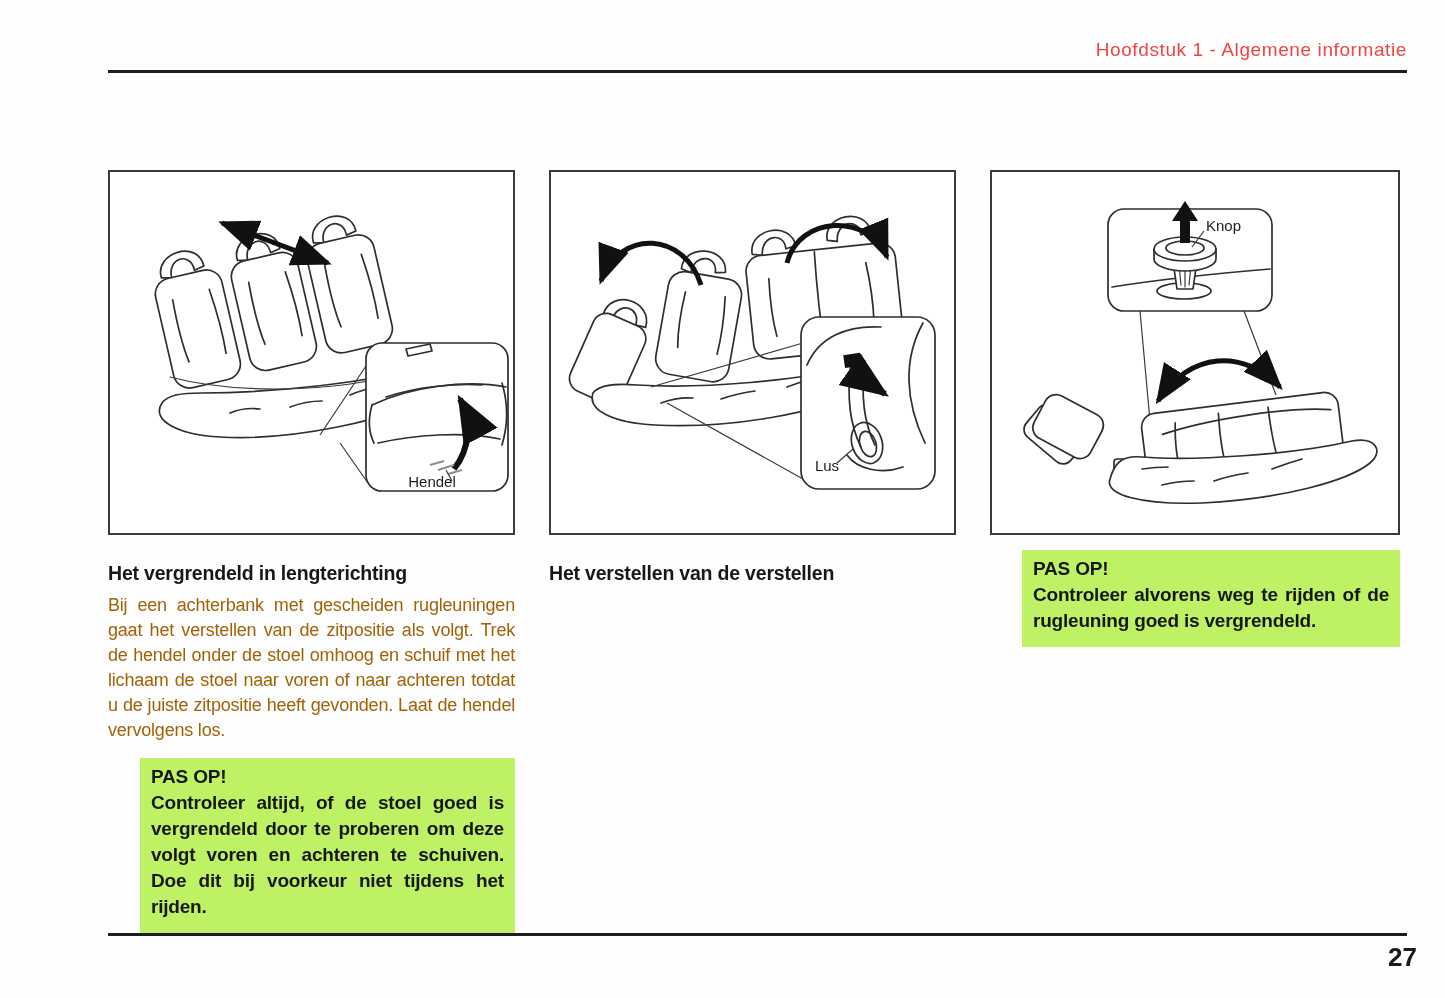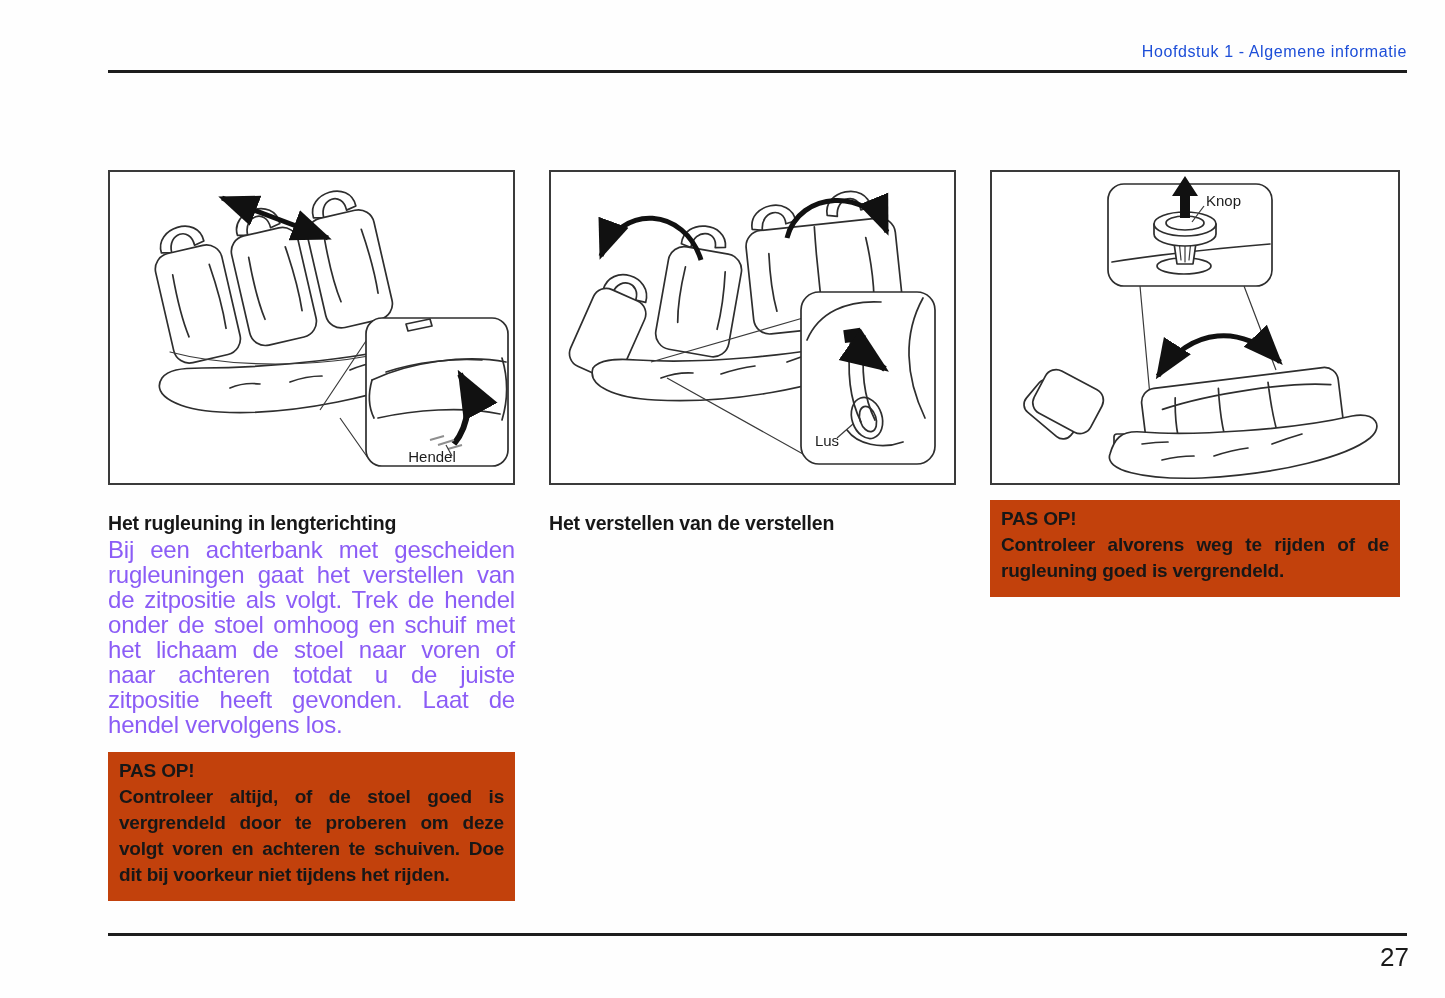--- a/index.html
+++ b/index.html
@@ -6,51 +6,51 @@
   html,body { background:#ffffff; }
   body { font-family:"Liberation Sans", sans-serif; color:#171717; }
   .page {
     position:relative; width:1445px; height:998px; background:#fefefe; overflow:hidden;
   }
   .page-header {
     position:absolute; top:0; left:108px; right:38px; height:73px;
     display:flex; align-items:flex-end; justify-content:flex-end;
     border-bottom:3px solid #1d1d1d; padding-bottom:9px;
   }
-  .chapter-title { font-size:16px; letter-spacing:0.6px; color:#1d4ed8; }
+  .chapter-title { font-size:19px; letter-spacing:0.6px; color:#ef4444; }
   .main {
     position:absolute; top:170px; left:108px;
     display:grid; grid-template-columns:407px 407px 410px; column-gap:34px;
   }
   .figure-box {
-    height:315px; border:2px solid #3a3a3a; background:#fff; overflow:hidden;
+    height:365px; border:2px solid #3a3a3a; background:#fff; overflow:hidden;
   }
   .figure-box svg { display:block; width:100%; height:100%; }
   svg text { font-family:"Liberation Sans", sans-serif; font-size:15px; fill:#1c1c1c; }
   .section-heading {
     margin-top:27px; font-size:19.5px; font-weight:bold; letter-spacing:-0.2px;
   }
   .section-body {
-    margin-top:2px; font-size:24px; line-height:25px; text-align:justify;
-    letter-spacing:-0.2px; color:#8b5cf6;
+    margin-top:8px; font-size:18px; line-height:25px; text-align:justify;
+    letter-spacing:-0.2px; color:#a16207;
   }
   .caution-box {
-    margin-top:15px; background:#c2410c; padding:8px 11px 13px 11px;
+    margin-top:15px; background:#bef264; padding:8px 11px 13px 11px;margin-left:32px;
   }
   .caution-title { font-size:19px; font-weight:bold; letter-spacing:-0.2px; }
   .caution-text {
     font-size:19px; font-weight:bold; line-height:26px; text-align:justify;
     letter-spacing:-0.2px; margin-top:2px;
   }
   .footer-rule {
     position:absolute; left:108px; right:38px; top:933px;
     border-top:3px solid #1d1d1d;
   }
   .page-number {
-    position:absolute; right:36px; top:942px; font-size:26px; color:#1a1a1a;
+    position:absolute; right:28px; top:942px; font-size:26px; color:#1a1a1a;font-weight:bold;
   }
   .ln { stroke:#2e2e2e; stroke-width:1.7; stroke-linejoin:round; stroke-linecap:round; }
   .thin { stroke:#3a3a3a; stroke-width:1.2; }
 </style>
 </head>
 <body>
 
 <div class="page">
 
   <div class="page-header">
@@ -107,21 +107,21 @@
               <path d="M268,246 C304,238 352,234 390,242"></path>
               <path d="M262,208 C258,222 258,234 264,246"></path>
             </g>
             <path d="M344,272 C360,252 362,224 350,202" stroke="#111" stroke-width="6" fill="none" marker-end="url(#m1)"></path>
             <path d="M320,268 l14,-4 M328,273 l16,-5 M338,277 l14,-4" stroke="#8f8f8f" stroke-width="2" fill="none"></path>
             <path d="M342,284 L336,273" class="thin" stroke="#3a3a3a" fill="none"></path>
             <text x="322" y="290" text-anchor="middle">Hendel</text>
           </g>
         </svg>
       </div>
-      <div class="section-heading">Het rugleuning in lengterichting</div>
+      <div class="section-heading">Het vergrendeld in lengterichting</div>
       <div class="section-body">Bij een achterbank met gescheiden rugleuningen gaat het verstellen van de zitpositie als volgt. Trek de hendel onder de stoel omhoog en schuif met het lichaam de stoel naar voren of naar achteren totdat u de juiste zitpositie heeft gevonden. Laat de hendel vervolgens los.</div>
       <div class="caution-box">
         <div class="caution-title">PAS OP!</div>
         <div class="caution-text">Controleer altijd, of de stoel goed is vergrendeld door te proberen om deze volgt voren en achteren te schuiven. Doe dit bij voorkeur niet tijdens het rijden.</div>
       </div>
     </div>
 
     <div class="col">
       <div class="figure-box">
         <svg viewBox="0 0 403 311">

